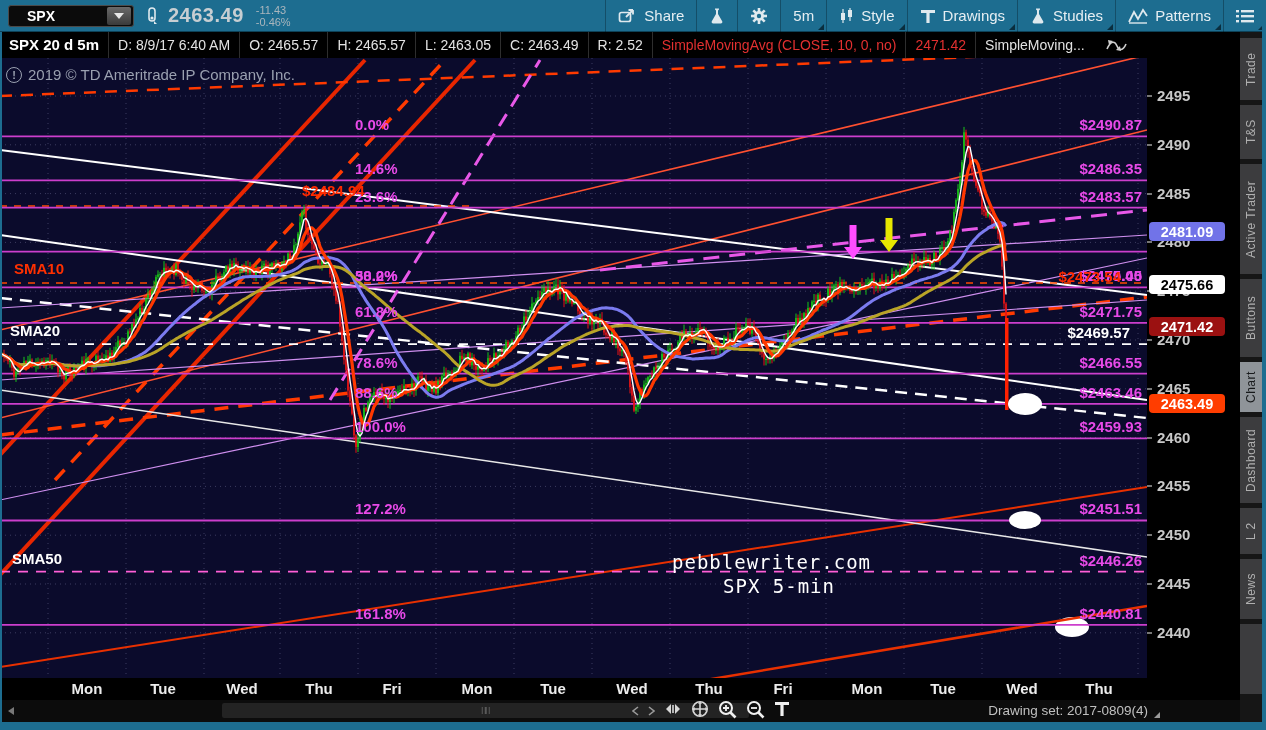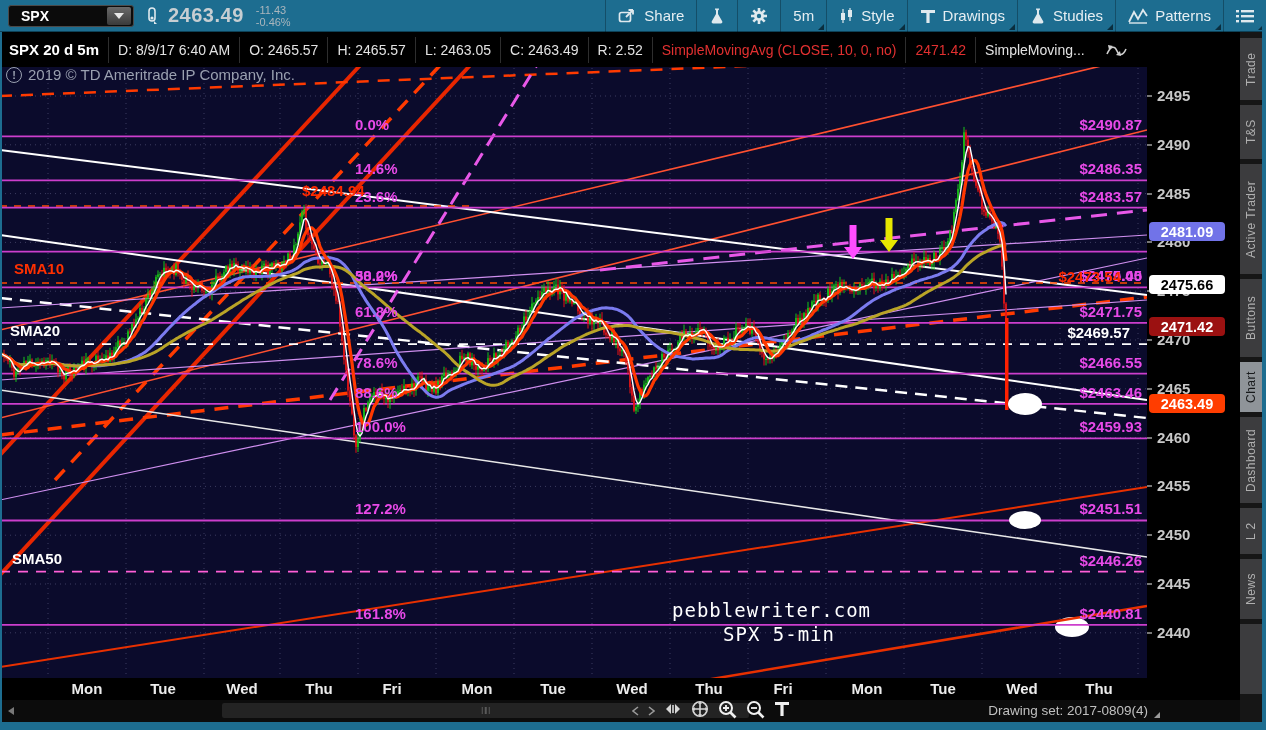--- a/index.html
+++ b/index.html
@@ -1,49 +1,49 @@
 <!DOCTYPE html>
 <html><head>
 <meta charset="utf-8">
 <style>
   html,body{margin:0;padding:0;background:#000;}
   #app{position:relative;width:1266px;height:730px;overflow:hidden;font-family:"Liberation Sans",sans-serif;background:#0b0b2c;-webkit-user-select:none;user-select:none;}
   
   .toolbar{position:absolute;left:0;top:0;width:1266px;height:32px;background:#1d6d90;border-bottom:1px solid #0d4258;display:flex;align-items:center;box-sizing:border-box;padding-left:8px;z-index:30;}
   .symbol-combo{display:flex;align-items:center;background:#0b0b0b;border:1px solid #4a4a4a;border-radius:3px;height:22px;width:126px;box-sizing:border-box;}
-  .symbol-combo .sym{color:#fff;font-size:14px;font-weight:bold;padding-left:12px;flex:1;}
+  .symbol-combo .sym{color:#fff;font-size:14px;font-weight:bold;padding-left:18px;flex:1;}
   .combo-btn{width:24px;height:18px;margin-right:2px;background:linear-gradient(#6a6a6a,#3a3a3a);border-radius:2px;display:flex;align-items:center;justify-content:center;}
   .tri-down{width:0;height:0;border-left:5px solid transparent;border-right:5px solid transparent;border-top:6px solid #e8e8e8;}
   .link-icon{margin:0 10px 0 12px;display:flex;align-items:center;}
   .tb-price{color:#c7ced2;font-size:20px;font-weight:bold;margin-right:12px;letter-spacing:.5px;}
   .tb-chg{display:flex;flex-direction:column;justify-content:center;line-height:12px;font-size:11px;color:#aab6bd;}
   .tb-spacer{flex:1;}
   .tb-btn{position:relative;display:flex;align-items:center;gap:7px;height:32px;padding:0 12px;border-left:1px solid rgba(0,0,0,.28);color:#e6eef2;font-size:15px;cursor:pointer;box-sizing:border-box;}
   .tb-btn.bold{font-weight:normal;}
   .dd::after{content:"";position:absolute;right:2px;bottom:2px;width:0;height:0;border-left:6px solid transparent;border-bottom:6px solid #0a2e3e;}
   .tb-btn svg{display:block;}
   
-  .ohlc-row{position:absolute;left:0;top:32px;width:1240px;height:35px;background:#000;display:flex;align-items:center;z-index:25;}
+  .ohlc-row{position:absolute;left:0;top:32px;width:1240px;height:26px;background:#000;display:flex;align-items:center;z-index:25;}
   .seg{padding:0 9px;font-size:14px;color:#e2e2e2;border-right:1px solid #2e2e2e;line-height:26px;white-space:nowrap;}
   .seg.title{font-weight:bold;font-size:15px;color:#fff;}
   .seg.red{color:#e23030;}
   .seg.nob{border-right:none;}
   .ohlc-icon{margin-left:10px;display:flex;align-items:center;}
   
   .chart-region{position:absolute;left:0;top:58px;width:1147px;height:620px;background:#0b0b2c;overflow:hidden;}
   .chart-region svg{position:absolute;left:0;top:0;}
   .ov{position:absolute;white-space:nowrap;}
   .copyright{left:6px;top:8px;color:#9aa0b0;font-size:15px;display:flex;align-items:center;gap:6px;}
   .c-icon{width:16px;height:16px;border:1.6px solid #9aa0b0;border-radius:50%;display:inline-flex;align-items:center;justify-content:center;color:#9aa0b0;font-size:11px;font-weight:bold;box-sizing:border-box;}
   .fibpct,.fibprice{font-size:15px;font-weight:bold;color:#e84ae8;}
   .fibprice{right:5px;text-align:right;}
   .lvl-white{color:#ffffff;font-size:15px;font-weight:bold;right:17px;}
   .lvl-red{color:#ff2a00;font-size:15px;font-weight:bold;}
   .sma-lbl{font-size:15px;font-weight:bold;}
-  .watermark{color:#fff;font-family:"DejaVu Sans Mono",monospace;font-size:19px;letter-spacing:1px;margin-top:48px;}
+  .watermark{color:#fff;font-family:"DejaVu Sans Mono",monospace;font-size:19px;letter-spacing:1px;}
   
   .price-axis{position:absolute;left:1147px;top:58px;width:93px;height:620px;background:#000;z-index:10;}
   .tick{position:absolute;left:10px;color:#c8c8c8;font-size:15px;font-weight:bold;}
   .tickmark{position:absolute;left:0;width:5px;height:2px;background:#777;}
   .badge{position:absolute;left:2px;width:76px;height:19px;border-radius:4px;font-size:14.5px;font-weight:bold;display:flex;align-items:center;justify-content:center;z-index:5;}
   
   .time-axis{position:absolute;left:0;top:678px;width:1240px;height:22px;background:#000;z-index:10;}
   .tlabel{position:absolute;top:2px;transform:translateX(-50%);color:#ececec;font-size:15px;font-weight:bold;}
   .scroll-row{position:absolute;left:0;top:700px;width:1240px;height:22px;background:#0c0c0c;z-index:10;}
   .scroll-handle{position:absolute;left:222px;top:3px;width:527px;height:15px;background:#232323;border-radius:2px;}

